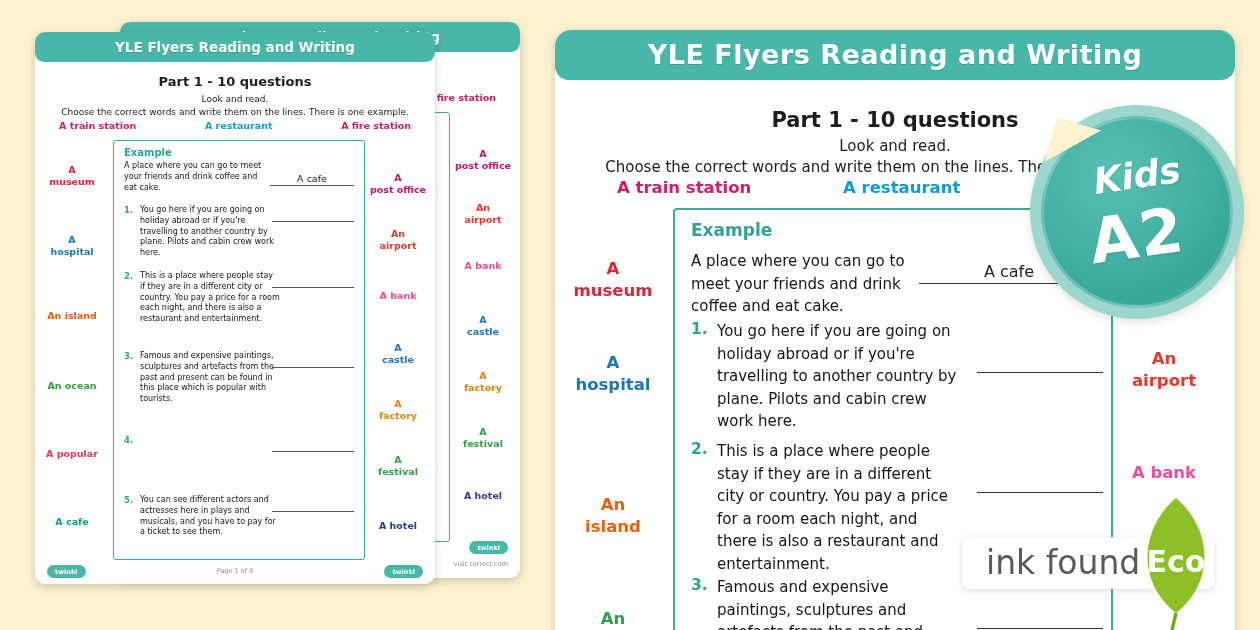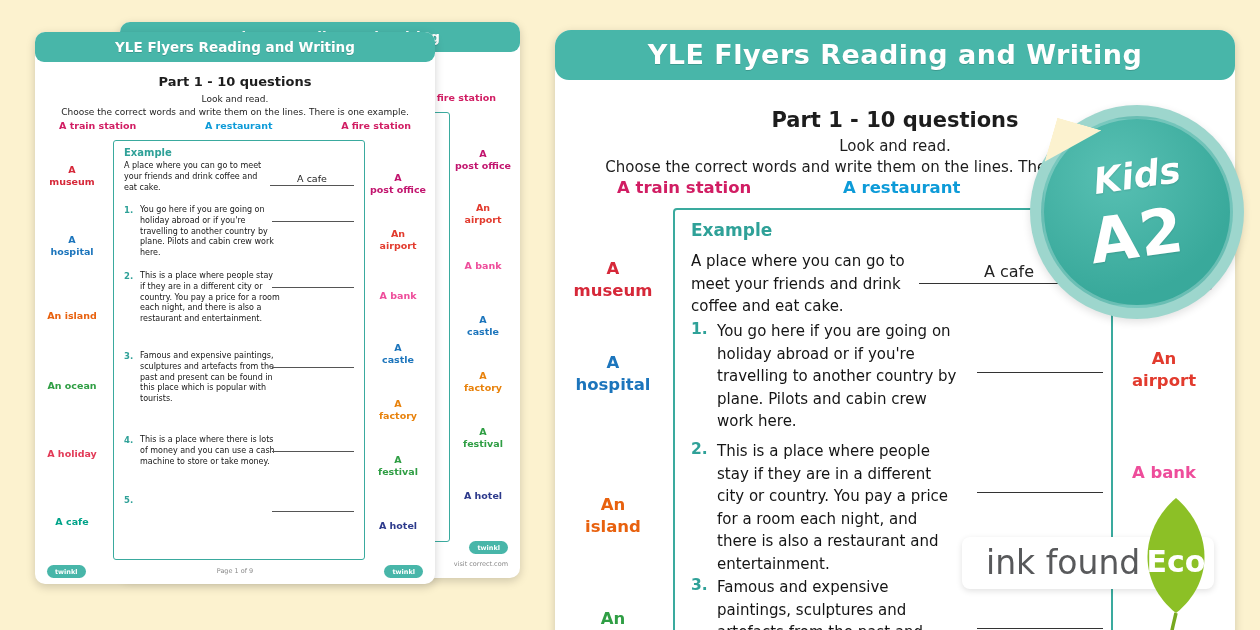--- a/index.html
+++ b/index.html
@@ -157,21 +157,21 @@
     <span class="word" style="position: static; color: rgb(209, 29, 99);">A fire station</span>
   </div>
 
   <div class="col-l">
     <div class="word sw" style="top: 132px; color: rgb(214, 40, 57);">A
 museum</div>
     <div class="word sw" style="top: 202px; color: rgb(28, 117, 188);">A
 hospital</div>
     <div class="word sw" style="top: 278px; color: rgb(232, 97, 14);">An island</div>
     <div class="word sw" style="top: 348px; color: rgb(47, 158, 68);">An ocean</div>
-    <div class="word sw" style="top: 416px; color: rgb(226, 58, 87);">A holiday</div>
+    <div class="word sw" style="top: 416px; color: rgb(226, 58, 87);">A popular</div>
     <div class="word sw" style="top: 484px; color: rgb(0, 163, 137);">A cafe</div>
   </div>
 
   <div class="qbox">
     <div class="ex">
       <div class="ex-head">Example</div>
       <div class="ex-text">A place where you can go to meet your friends and drink coffee and eat cake.</div>
       <div class="ex-ans">A cafe</div>
     </div>
     <div class="q" style="top:64px">
@@ -184,25 +184,25 @@
       <div class="qt">This is a place where people stay if they are in a different city or country. You pay a price for a room each night, and there is also a restaurant and entertainment.</div>
       <div class="line"></div>
     </div>
     <div class="q" style="top:210px">
       <span class="num">3.</span>
       <div class="qt">Famous and expensive paintings, sculptures and artefacts from the past and present can be found in this place which is popular with tourists.</div>
       <div class="line"></div>
     </div>
     <div class="q" style="top:294px">
       <span class="num">4.</span>
-      <div class="qt">This is a place where there is lots of money and you can use a cash machine to store or take money.</div>
       <div class="line"></div>
     </div>
     <div class="q" style="top:354px">
       <span class="num">5.</span>
+      <div class="qt">You can see different actors and actresses here in plays and musicals, and you have to pay for a ticket to see them.</div>
       <div class="line"></div>
     </div>
   </div>
 
   <div class="col-r">
     <div class="word sw" style="top: 140px; color: rgb(194, 20, 110);">A
 post office</div>
     <div class="word sw" style="top: 196px; color: rgb(226, 59, 46);">An
 airport</div>
     <div class="word sw" style="top: 258px; color: rgb(238, 77, 155);">A bank</div>

